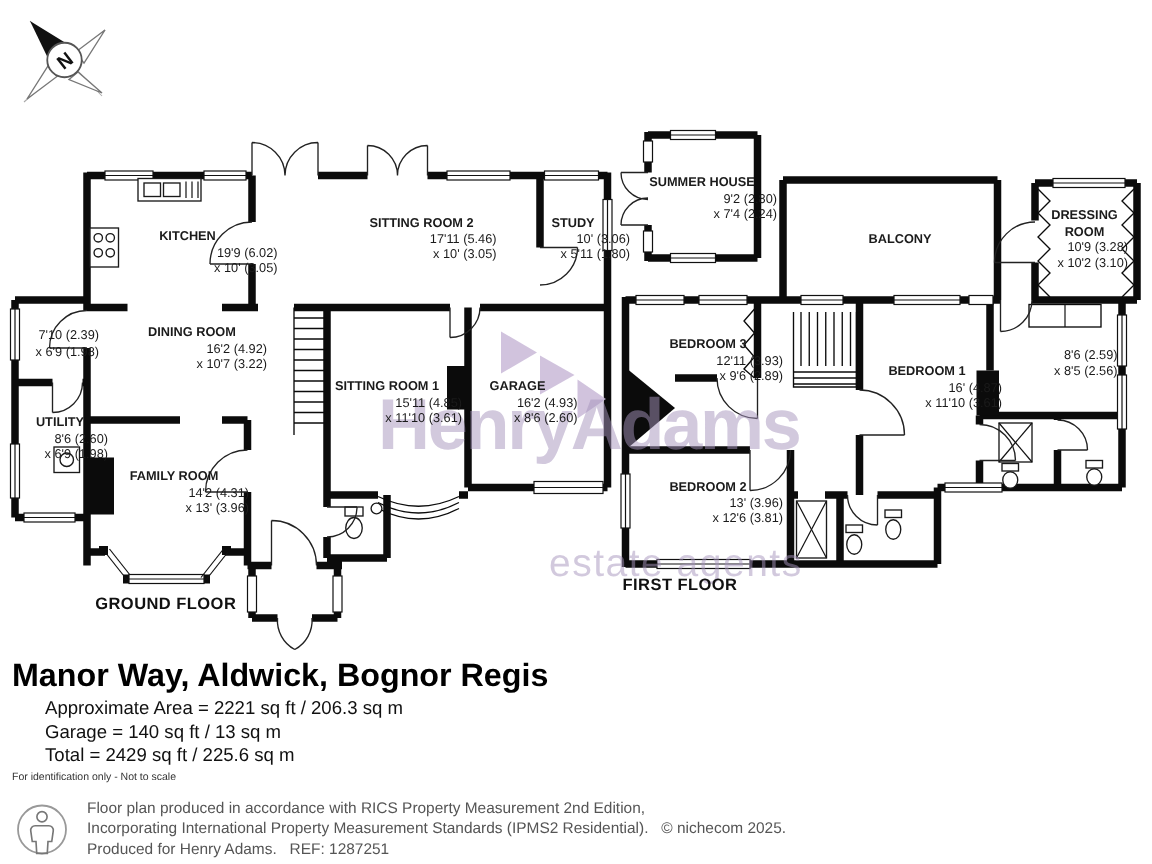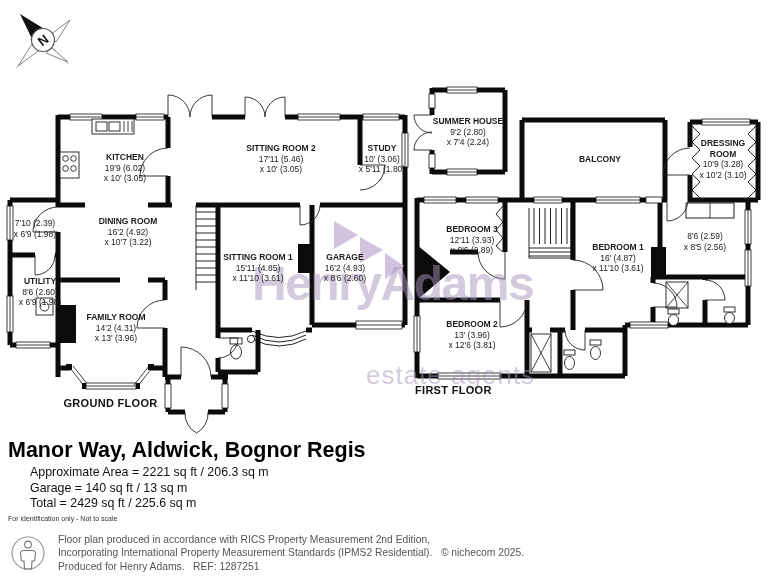--- a/index.html
+++ b/index.html
@@ -6,21 +6,21 @@
   body{width:768px;height:576px;position:relative;background:#fff;overflow:hidden;
        font-family:"Liberation Sans",sans-serif;}
   #plan-layer{position:absolute;left:0;top:0;z-index:1;}
   #watermark{position:absolute;z-index:2;pointer-events:none;opacity:.5;color:#a694bd;}
   #wm1{position:absolute;left:252px;top:256px;font-size:48px;font-weight:700;letter-spacing:-1.5px;white-space:nowrap;}
   #wm2{position:absolute;left:366px;top:312px;font-size:26px;font-weight:400;letter-spacing:1px;white-space:nowrap;margin-top:48px;}
   #labels{position:absolute;left:0;top:0;width:768px;height:576px;z-index:3;pointer-events:none;}
   .room-label{position:absolute;text-align:center;color:#1b1b1b;
       font:600 8.5px/10.5px "Liberation Sans",sans-serif;}
   .room-label .nm{display:block;font-weight:700;}
-  .room-label .dims{display:block;font-weight:400;}
+  .room-label .dims{display:block;font-weight:400;text-align:right;}
   .floor-label{position:absolute;color:#111;font:600 11px/13px "Liberation Sans",sans-serif;letter-spacing:.3px;}
   #textblock{position:absolute;left:8px;top:438px;z-index:3;width:520px;}
   #page-title{margin:0;font:700 21.5px/24px "Liberation Sans",sans-serif;color:#000;}
   .stat{display:block;font:400 12.4px/15.6px "Liberation Sans",sans-serif;color:#111;}
   #stats{margin-top:3px;margin-left:22px;}
   #disclaimer{margin-top:2px;font:400 7px/9px "Liberation Sans",sans-serif;color:#333;}
   #footer{position:absolute;left:8px;top:533px;z-index:3;display:flex;gap:10px;align-items:center;}
   #footer .ftext span{display:block;font:400 10.3px/13.4px "Liberation Sans",sans-serif;color:#555;}
   svg .wall{stroke:#0b0b0b;stroke-width:5;fill:none;}
   svg .thin{stroke:#0b0b0b;stroke-width:.9;fill:none;}

